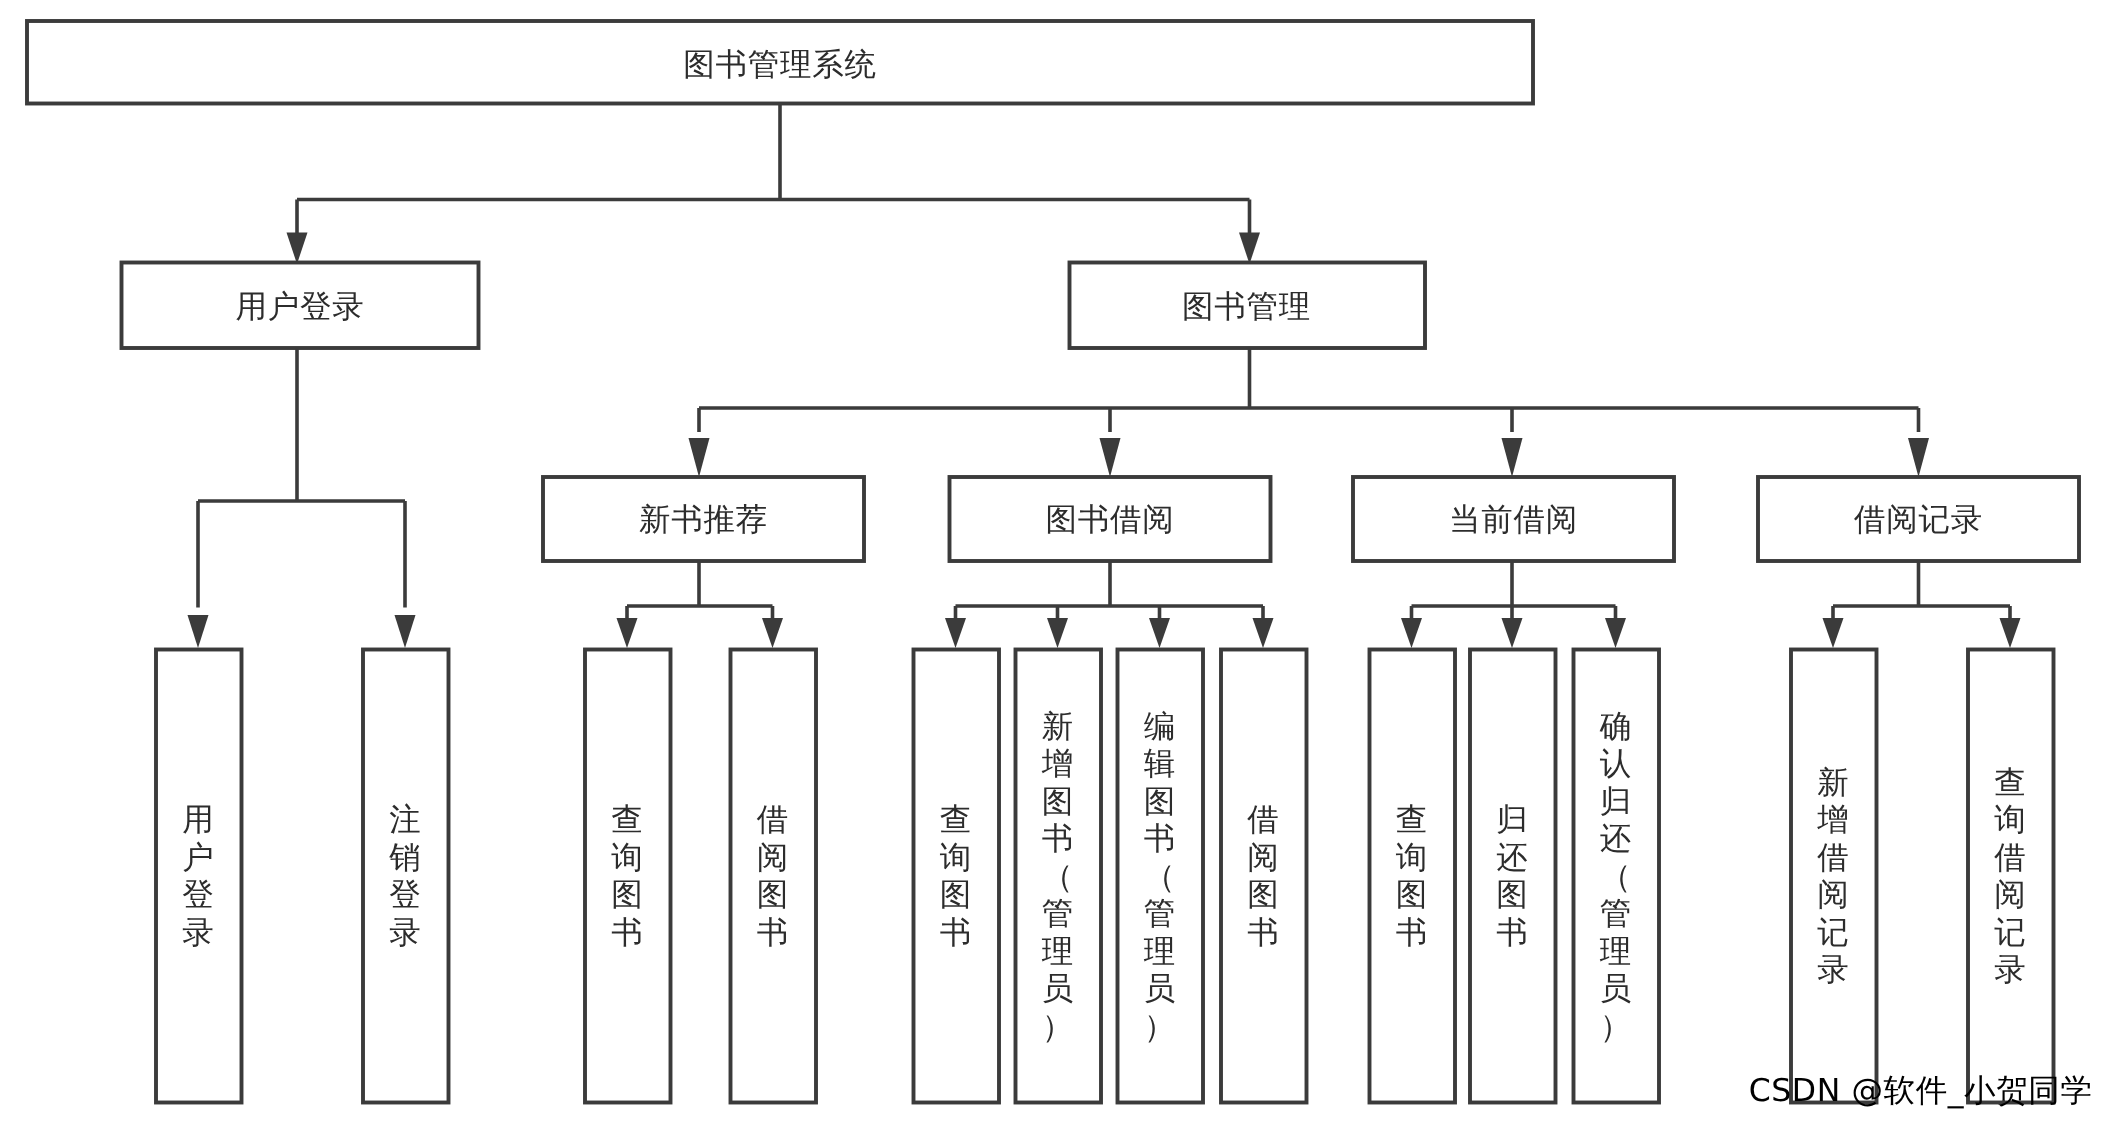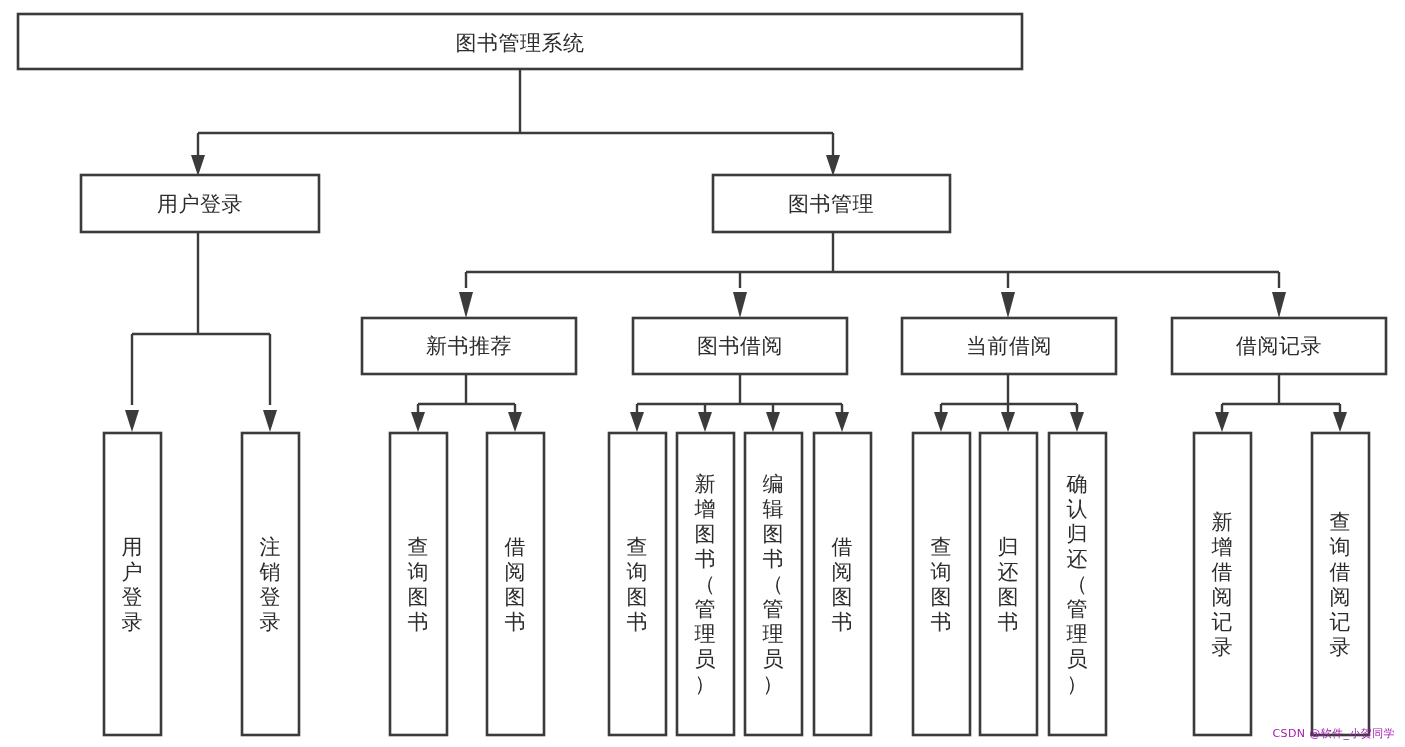--- a/index.html
+++ b/index.html
@@ -55,22 +55,22 @@
     fill: #2c2c2c;
     font-family: "DejaVu Sans", "Liberation Sans", sans-serif;
     font-size: 21px;
     letter-spacing: 0px;
   }
   .watermark-text {
     position: absolute;
     right: 10px;
     bottom: 6px;
     font-family: "DejaVu Sans", "Liberation Sans", sans-serif;
-    font-size: 11px;
-    color: #a21caf;
+    font-size: 21px;
+    color: #000000;
     white-space: nowrap;
     user-select: none;
     letter-spacing: 0.4px;
   }
 </style>
 </head>
 <body>
 
 <div id="diagram-root">
 

